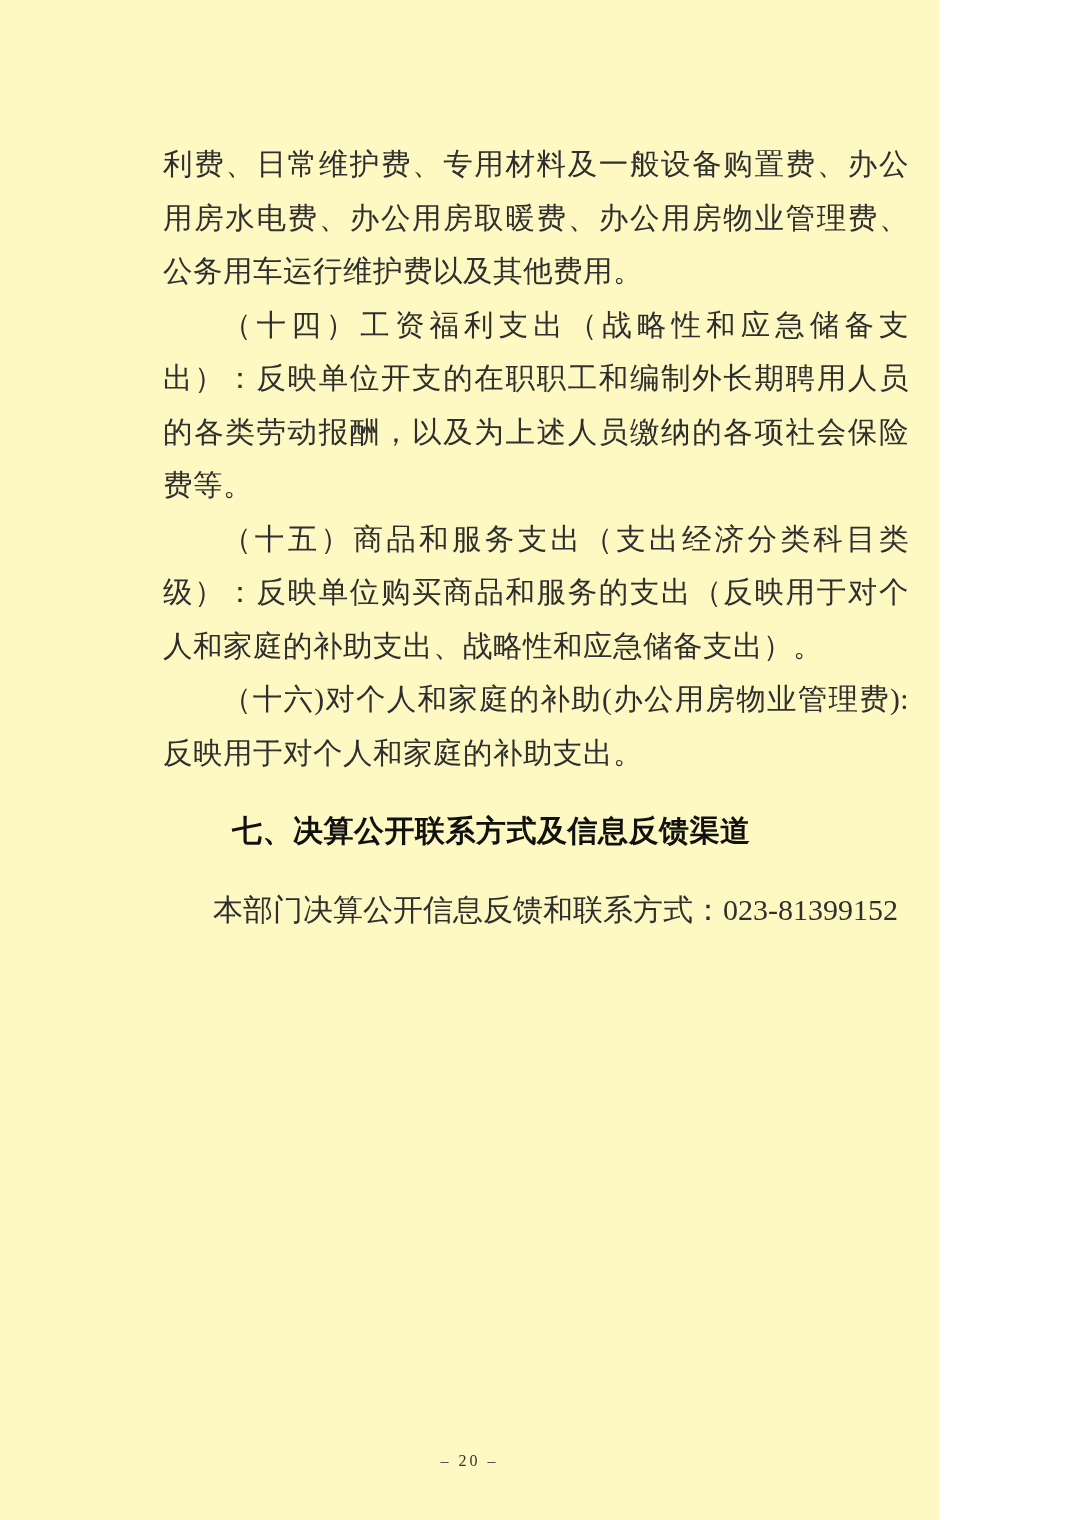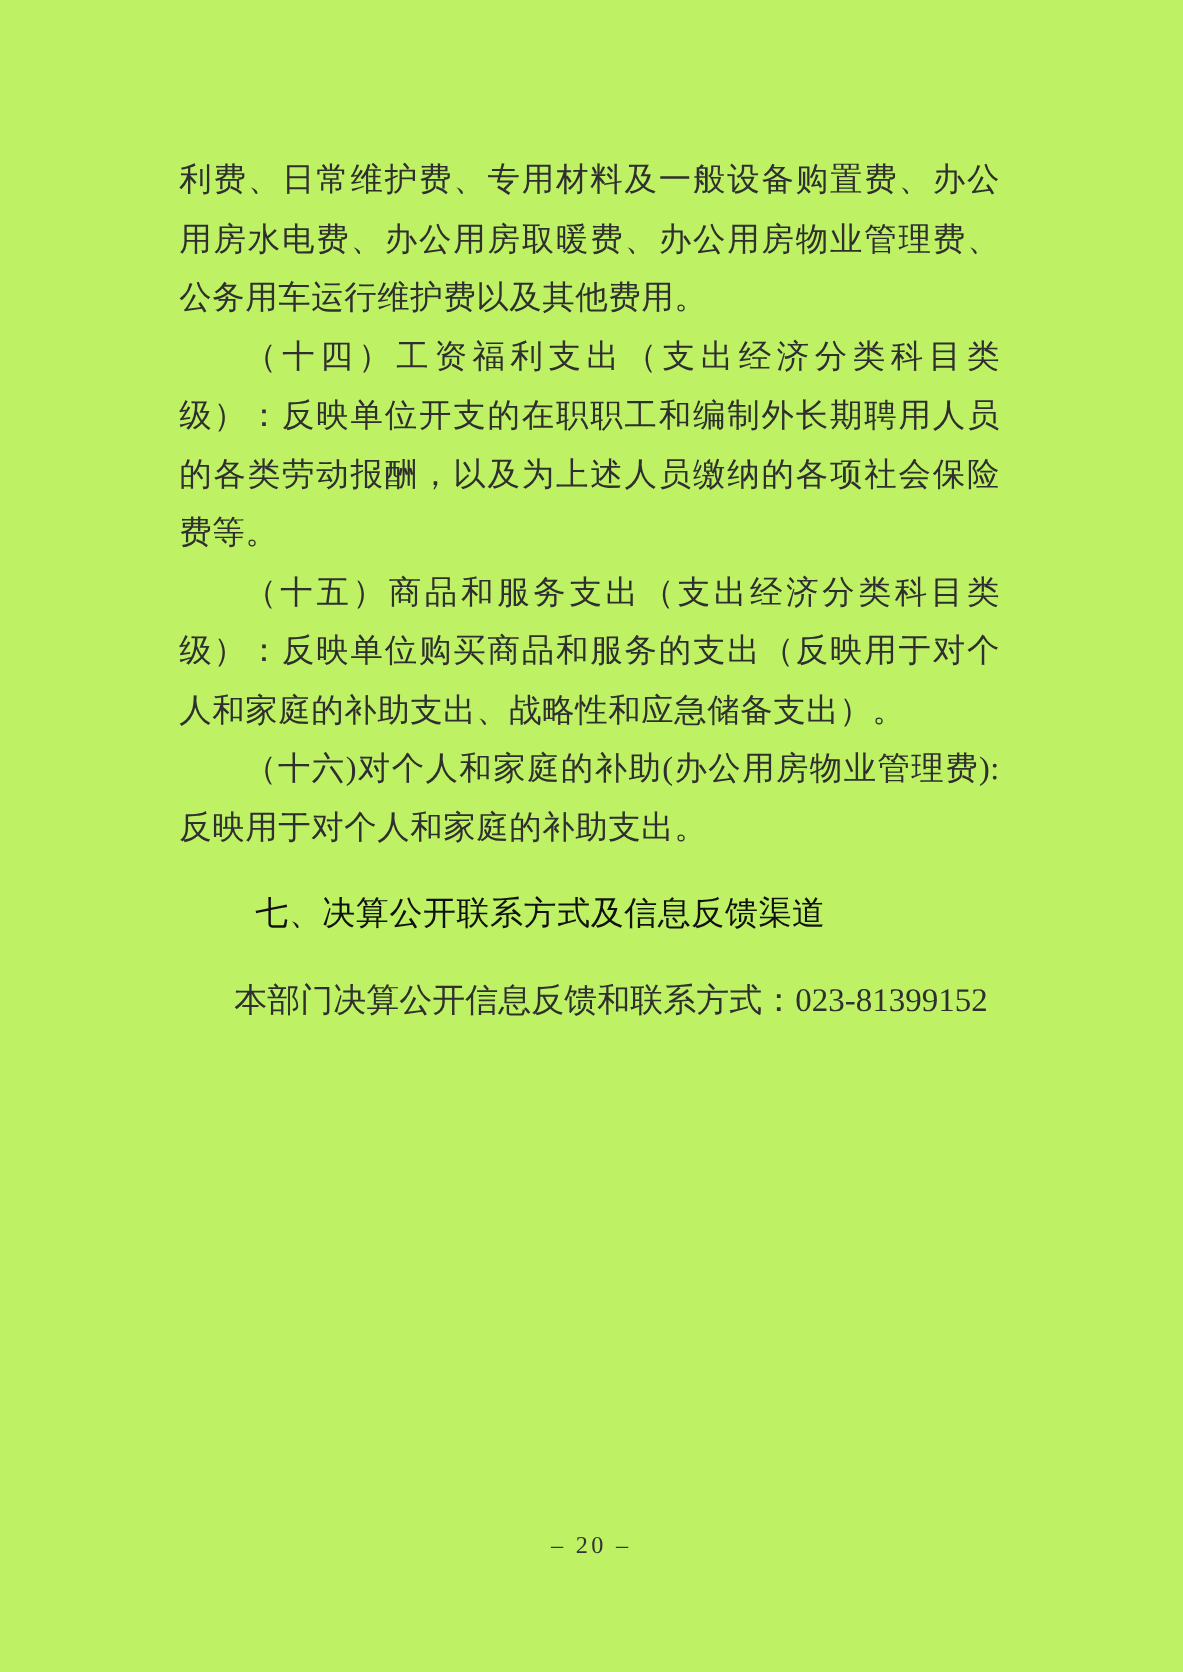--- a/index.html
+++ b/index.html
@@ -2,23 +2,23 @@
 <html><head>
 <meta charset="utf-8">
 <style>
   html, body {
     margin: 0;
     padding: 0;
     background: #ffffff;
   }
   .page {
     position: relative;
-    width: 1075px;
+    width: 939px;
     height: 1520px;
-    background: #bef264;
+    background: #fef9c3;
     overflow: hidden;
     font-family: "Liberation Serif", "DejaVu Serif", serif;
   }
   .content {
     position: absolute;
     left: 163px;
     top: 138px;
     width: 746px;
   }
   .para {
@@ -32,51 +32,51 @@
   .para.indent {
     text-indent: 2em;
   }
   .para.extra-gap {
     margin-top: 13px;
   }
   .heading {
     margin: 24px 0 0 0;
     font-family: "Liberation Sans", "DejaVu Sans", sans-serif;
     font-size: 30px;
-    font-weight: normal;
+    font-weight: bold;
     color: #111111;
     line-height: 53.5px;
     text-indent: 69px;
     letter-spacing: 0.5px;
   }
   .contact {
     margin: 25px 0 0 0;
     font-size: 30px;
     line-height: 53.5px;
     color: #2f2f2f;
     text-indent: 39px;
     text-align: center;
   }
   .pageno {
     position: absolute;
-    top: 1392px;
+    top: 1452px;
     left: 0;
     width: 100%;
     text-align: center;
-    font-size: 22px;
+    font-size: 16px;
     color: #333333;
     letter-spacing: 3px;
   }
 </style>
 </head>
 <body>
 
 <div class="page">
   <div class="content">
     <p class="para">利费、日常维护费、专用材料及一般设备购置费、办公用房水电费、办公用房取暖费、办公用房物业管理费、公务用车运行维护费以及其他费用。</p>
-    <p class="para indent">（十四）工资福利支出（支出经济分类科目类级）：反映单位开支的在职职工和编制外长期聘用人员的各类劳动报酬，以及为上述人员缴纳的各项社会保险费等。</p>
+    <p class="para indent">（十四）工资福利支出（战略性和应急储备支出）：反映单位开支的在职职工和编制外长期聘用人员的各类劳动报酬，以及为上述人员缴纳的各项社会保险费等。</p>
     <p class="para indent">（十五）商品和服务支出（支出经济分类科目类级）：反映单位购买商品和服务的支出（反映用于对个人和家庭的补助支出、战略性和应急储备支出）。</p>
     <p class="para indent">（十六)对个人和家庭的补助(办公用房物业管理费):反映用于对个人和家庭的补助支出。</p>
     <h2 class="heading">七、决算公开联系方式及信息反馈渠道</h2>
     <p class="contact">本部门决算公开信息反馈和联系方式：023-81399152</p>
   </div>
   <div class="pageno">– 20 –</div>
 </div>
 
 </body></html>

